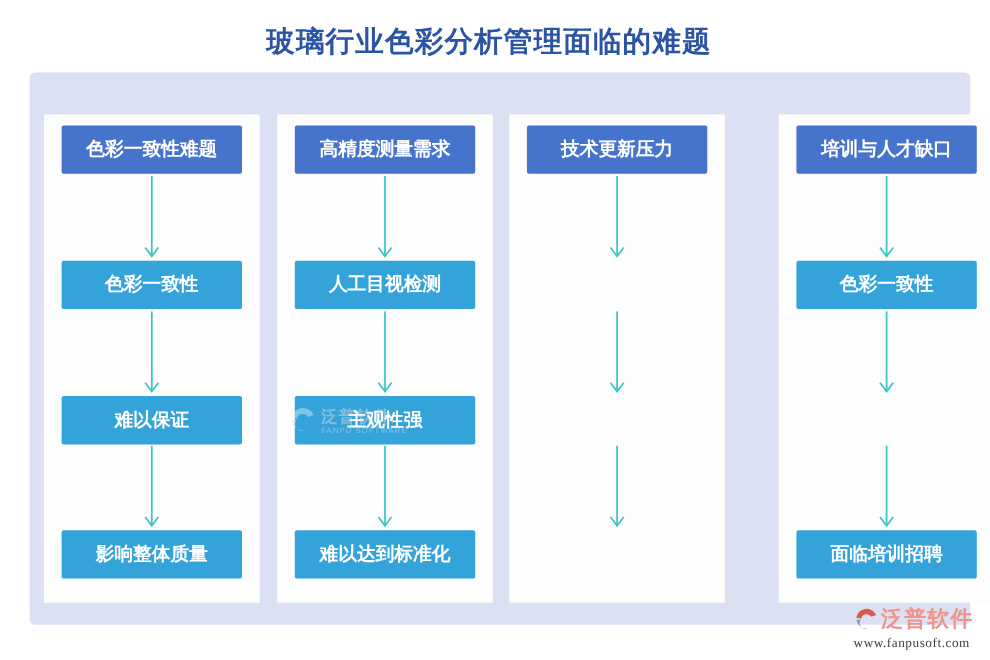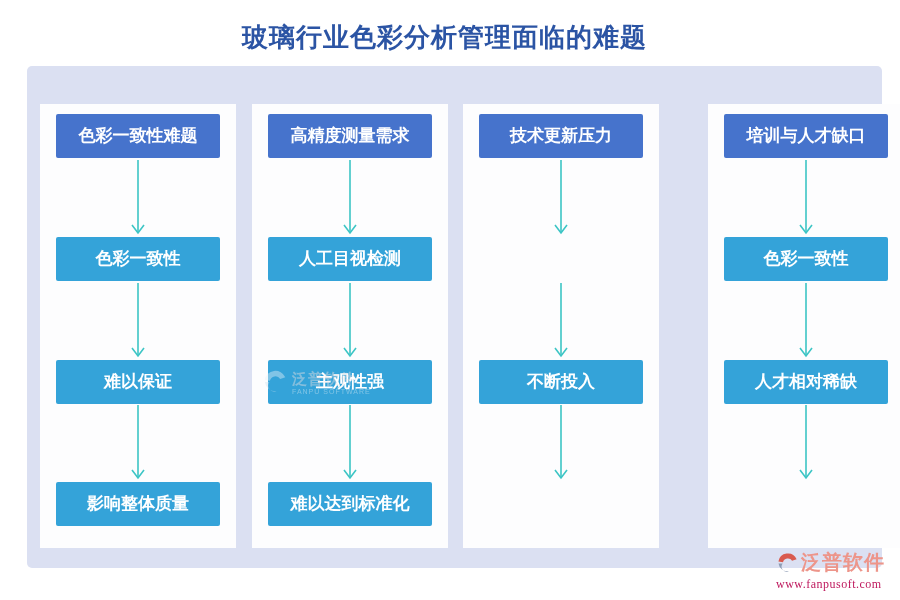--- a/index.html
+++ b/index.html
@@ -108,21 +108,21 @@
   .fl-brand{
     font-size:20px;
     font-weight:bold;
     color:var(--logo-coral);
     letter-spacing:1px;
     white-space:nowrap;
   }
   .fl-url{
     font-family:"Liberation Serif","DejaVu Serif",serif;
     font-size:12px;
-    color:#be185d;
+    color:#404040;
     letter-spacing:0.5px;
     margin-top:1px;
     white-space:nowrap;
   }
 </style>
 </head>
 <body>
 
 <div class="page-title">玻璃行业色彩分析管理面临的难题</div>
 
@@ -169,43 +169,42 @@
   <div class="column col-2">
     <div class="flow-box box-r0">技术更新压力</div>
     <svg class="down-arrow arrow-a" viewBox="0 0 14 76">
         <line x1="7" y1="0" x2="7" y2="73" stroke="#3cc5c5" stroke-width="1.6"></line>
         <polyline points="1,65 7,73 13,65" fill="none" stroke="#3cc5c5" stroke-width="1.6"></polyline>
       </svg>
     <svg class="down-arrow arrow-b" viewBox="0 0 14 76">
         <line x1="7" y1="0" x2="7" y2="73" stroke="#3cc5c5" stroke-width="1.6"></line>
         <polyline points="1,65 7,73 13,65" fill="none" stroke="#3cc5c5" stroke-width="1.6"></polyline>
       </svg>
-    <div class="flow-box box-r2">不断投入</div>
     <svg class="down-arrow arrow-c" viewBox="0 0 14 76">
         <line x1="7" y1="0" x2="7" y2="73" stroke="#3cc5c5" stroke-width="1.6"></line>
         <polyline points="1,65 7,73 13,65" fill="none" stroke="#3cc5c5" stroke-width="1.6"></polyline>
       </svg>
   </div>
 
   <div class="column col-3">
     <div class="flow-box box-r0">培训与人才缺口</div>
     <svg class="down-arrow arrow-a" viewBox="0 0 14 76">
         <line x1="7" y1="0" x2="7" y2="73" stroke="#3cc5c5" stroke-width="1.6"></line>
         <polyline points="1,65 7,73 13,65" fill="none" stroke="#3cc5c5" stroke-width="1.6"></polyline>
       </svg>
     <div class="flow-box box-r1">色彩一致性</div>
     <svg class="down-arrow arrow-b" viewBox="0 0 14 76">
         <line x1="7" y1="0" x2="7" y2="73" stroke="#3cc5c5" stroke-width="1.6"></line>
         <polyline points="1,65 7,73 13,65" fill="none" stroke="#3cc5c5" stroke-width="1.6"></polyline>
       </svg>
-    <div class="flow-box box-r2">人才相对稀缺</div>
-    <svg class="down-arrow arrow-c" viewBox="0 0 14 76">
-        <line x1="7" y1="0" x2="7" y2="73" stroke="#3cc5c5" stroke-width="1.6"></line>
-        <polyline points="1,65 7,73 13,65" fill="none" stroke="#3cc5c5" stroke-width="1.6"></polyline>
-      </svg>
+    <svg class="down-arrow arrow-c" viewBox="0 0 14 76">
+        <line x1="7" y1="0" x2="7" y2="73" stroke="#3cc5c5" stroke-width="1.6"></line>
+        <polyline points="1,65 7,73 13,65" fill="none" stroke="#3cc5c5" stroke-width="1.6"></polyline>
+      </svg>
+    <div class="flow-box box-r3">面临培训招聘</div>
   </div>
 
 </div>
 
 <div class="watermark">
   <span class="wm-icon">
     <svg viewBox="0 0 24 24">
       <path d="M2.5 11 A10 10 0 0 1 21.5 8.5 L16.8 10.2 A5.2 5.2 0 0 0 7.3 11.8 Z" fill="#e9f2f8"></path>
       <path d="M7 13 A5.5 5.5 0 0 0 13.5 21.4 A10 10 0 0 1 2.6 13 Z" fill="#cfe2ef"></path>
     </svg>

